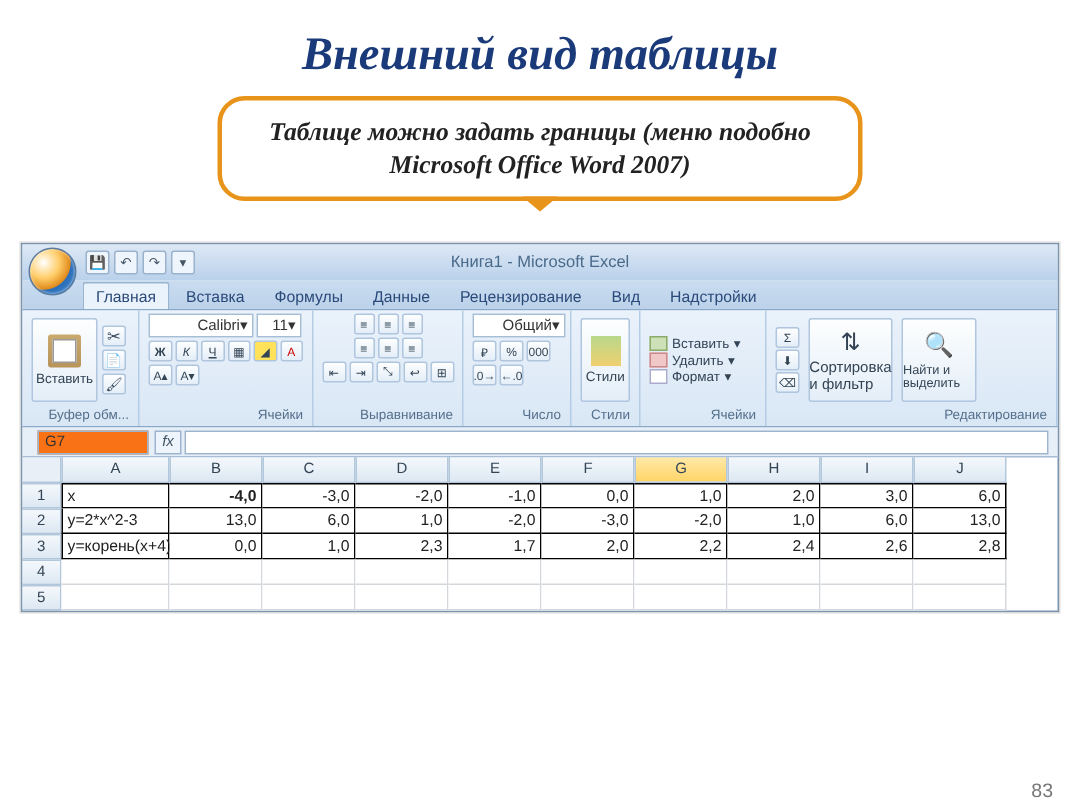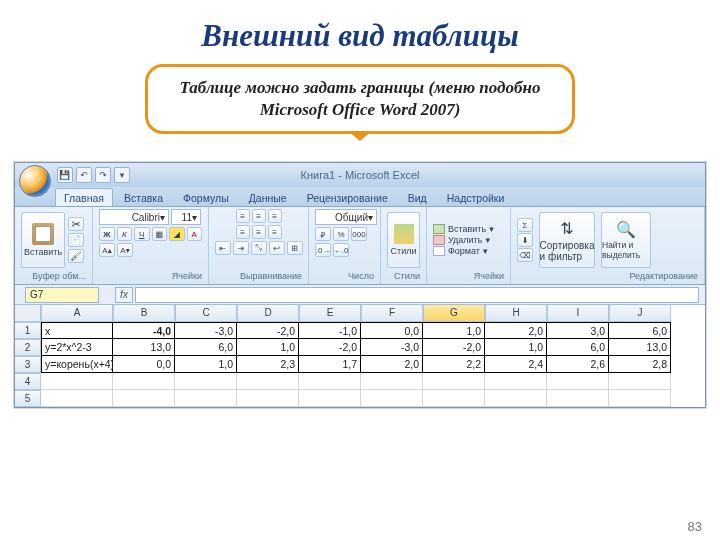--- a/index.html
+++ b/index.html
@@ -33,21 +33,21 @@
   .ico-copy::before{content:"📄";font-size:9px;}
   .ico-brush::before{content:"🖌";font-size:9px;}
   .align-grid{display:grid;grid-template-columns:repeat(3,14px);gap:2px;}
   .align-grid .sm{width:14px;}
   .cells-col{display:flex;flex-direction:column;gap:1px;font-size:9px;color:#345;}
   .cells-col div{display:flex;align-items:center;gap:3px;}
   .cells-col .ci{width:12px;height:10px;background:#cde0b8;border:1px solid #8aab6a;}
   .cells-col .cd{width:12px;height:10px;background:#f0c8c8;border:1px solid #c88;}
   .cells-col .cf{width:12px;height:10px;background:#fff;border:1px solid #aac;}
   .formula-row{height:20px;background:#e6eef7;border-bottom:1px solid #a7bdd5;display:flex;align-items:center;}
-  .namebox{width:74px;height:16px;background:#fef9c3;border:1px solid #9cb4ce;margin:0 16px 0 10px;font-size:10px;padding:1px 4px;display:flex;align-items:center;}
+  .namebox{width:74px;height:16px;background:#f97316;border:1px solid #9cb4ce;margin:0 4px 0 10px;font-size:10px;padding:1px 4px;display:flex;align-items:center;}
   .fx-btn{width:18px;height:16px;border:1px solid #9cb4ce;background:#eef4fb;font-size:10px;font-style:italic;display:flex;align-items:center;justify-content:center;margin-right:2px;color:#456;}
   .fx-bar{flex:1;height:16px;background:#fff;border:1px solid #9cb4ce;margin-right:6px;}
   .sheet{display:grid;grid-template-columns:26px 72px repeat(9,62px);font-size:10.5px;color:#222;}
   .col-h{background:linear-gradient(#f4f8fc,#dde8f3);border:1px solid #b3c7dc;border-top:none;text-align:center;height:17px;line-height:16px;font-size:10px;color:#345;}
   .col-h.sel{background:linear-gradient(#ffe9a8,#ffd467);}
   .row-h{background:linear-gradient(#f4f8fc,#dde8f3);border:1px solid #b3c7dc;border-left:none;text-align:center;height:17px;line-height:16px;font-size:10px;color:#345;}
   .corner{background:#e8eff7;border:1px solid #b3c7dc;border-top:none;border-left:none;}
   .cell{border-right:1px solid #d4d8dc;border-bottom:1px solid #d4d8dc;height:17px;padding:0 3px;line-height:16px;text-align:right;background:#fff;}
   .cell.lbl{text-align:left;}
   .page-num{position:absolute;bottom:6px;right:18px;font-size:13px;color:#777;}

